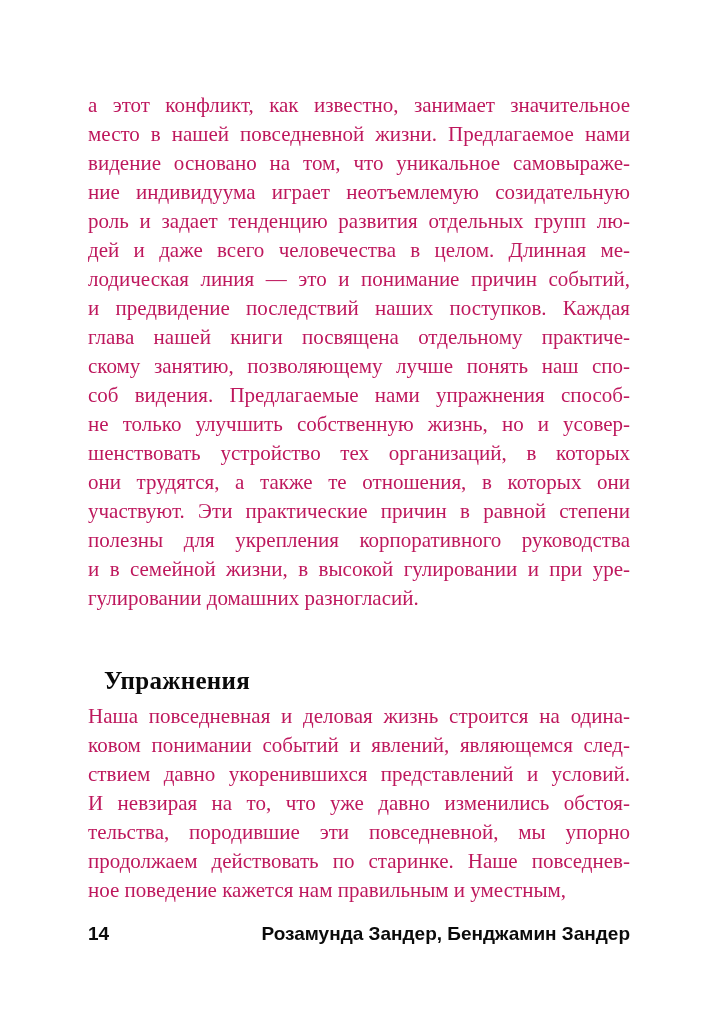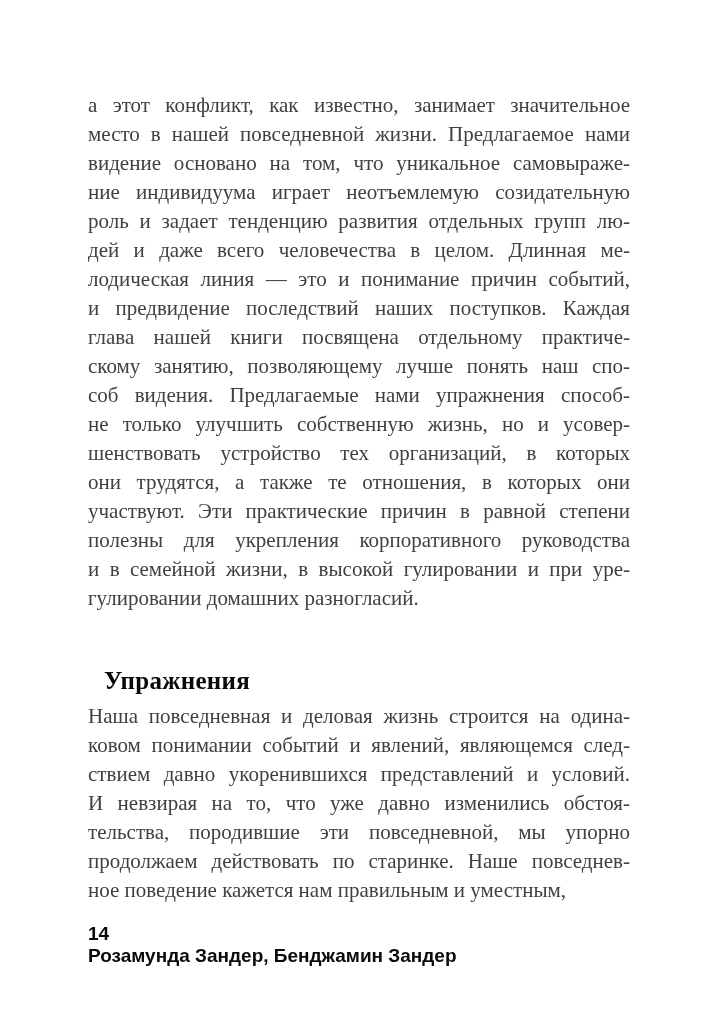--- a/index.html
+++ b/index.html
@@ -17,21 +17,21 @@
   }
   .text-block {
     position: absolute;
     left: 88px;
     width: 542px;
   }
   .body-text {
     font-family: "Liberation Serif", serif;
     font-size: 21px;
     line-height: 29px;
-    color: #404040;
+    color: #be185d;
   }
   .tline {
     text-align: justify;
     text-align-last: justify;
     white-space: normal;
   }
   .tline.tlast {
     text-align-last: left;
   }
   .heading {
@@ -49,21 +49,20 @@
     width: 542px;
     top: 923px;
     display: flex;
     justify-content: space-between;
     align-items: baseline;
     font-family: "Liberation Sans", sans-serif;
     font-weight: 700;
     font-size: 19px;
     line-height: 22px;
     color: #0a0a0a;
-    flex-direction: column;
   }
 </style>
 </head>
 <body>
 
 <div class="page">
 
   <div class="text-block body-text para" style="top: 91px;">
       <div class="tline">а этот конфликт, как известно, занимает значительное</div>
       <div class="tline">место в нашей повседневной жизни. Предлагаемое нами</div>

